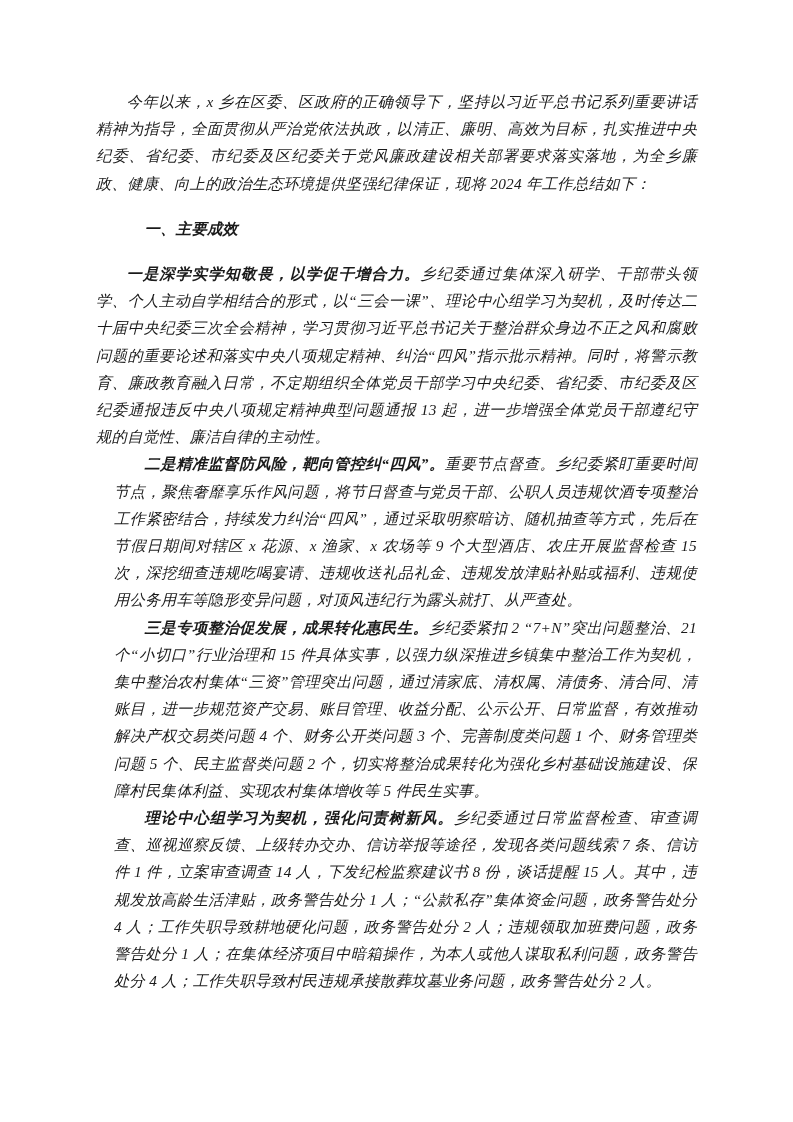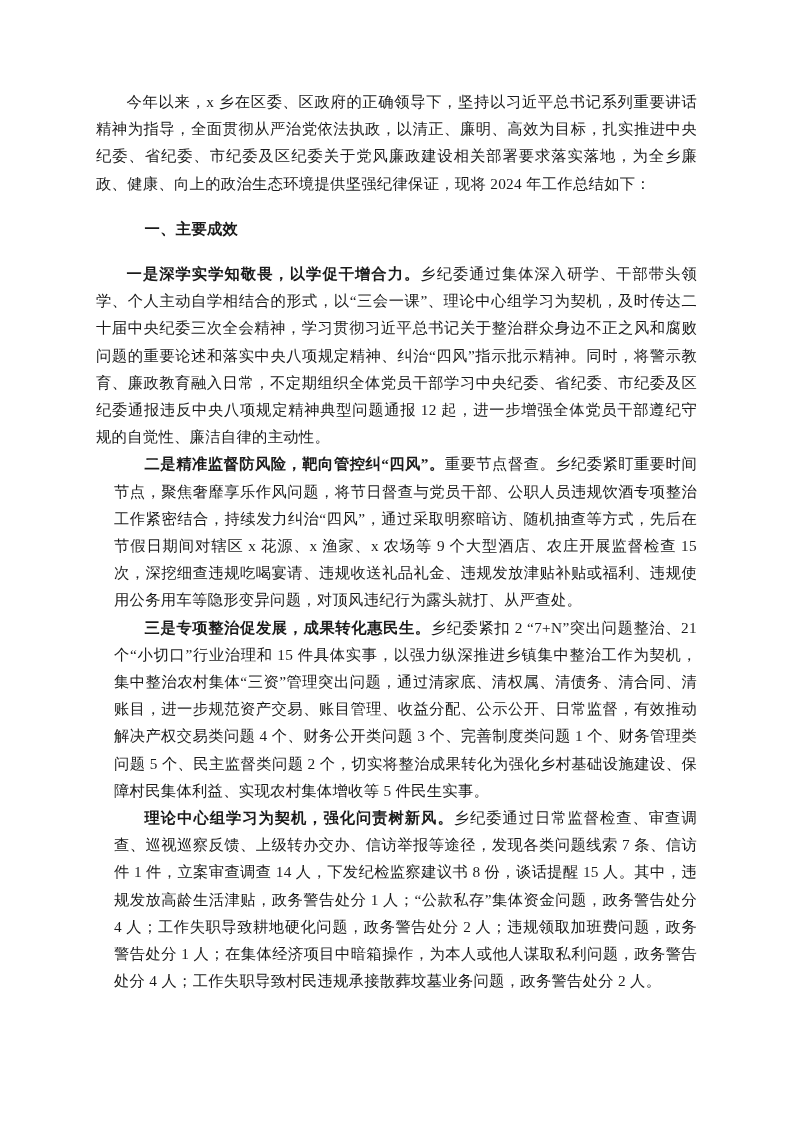--- a/index.html
+++ b/index.html
@@ -13,20 +13,21 @@
     font-family: "Liberation Serif", "DejaVu Serif", serif;
     color: #000000;
   }
   .page {
     position: relative;
     width: 793px;
     height: 830px;
     box-sizing: border-box;
     padding: 88px 96px 60px 96px;
     background: #ffffff;
+    font-style: italic;
   }
   .doc-body {
     font-size: 15.3px;
     line-height: 27.2px;
     text-align: justify;
     text-justify: inter-ideograph;
     color: #1a1a1a;
   }
   .para {
     margin: 0;
@@ -56,21 +57,21 @@
 
     <p class="para">
       <span>今年以来，x 乡在区委、区政府的正确领导下，坚持以习近平总书记系列重要讲话精神为指导，全面贯彻从严治党依法执政，以清正、廉明、高效为目标，扎实推进中央纪委、省纪委、市纪委及区纪委关于党风廉政建设相关部署要求落实落地，为全乡廉政、健康、向上的政治生态环境提供坚强纪律保证，现将 2024 年工作总结如下：</span>
     </p>
 
     <p class="head-para">
       <span>一、主要成效</span>
     </p>
 
     <p class="para">
-      <span class="lead">一是深学实学知敬畏，以学促干增合力。</span><span>乡纪委通过集体深入研学、干部带头领学、个人主动自学相结合的形式，以“三会一课”、理论中心组学习为契机，及时传达二十届中央纪委三次全会精神，学习贯彻习近平总书记关于整治群众身边不正之风和腐败问题的重要论述和落实中央八项规定精神、纠治“四风”指示批示精神。同时，将警示教育、廉政教育融入日常，不定期组织全体党员干部学习中央纪委、省纪委、市纪委及区纪委通报违反中央八项规定精神典型问题通报 12 起，进一步增强全体党员干部遵纪守规的自觉性、廉洁自律的主动性。</span>
+      <span class="lead">一是深学实学知敬畏，以学促干增合力。</span><span>乡纪委通过集体深入研学、干部带头领学、个人主动自学相结合的形式，以“三会一课”、理论中心组学习为契机，及时传达二十届中央纪委三次全会精神，学习贯彻习近平总书记关于整治群众身边不正之风和腐败问题的重要论述和落实中央八项规定精神、纠治“四风”指示批示精神。同时，将警示教育、廉政教育融入日常，不定期组织全体党员干部学习中央纪委、省纪委、市纪委及区纪委通报违反中央八项规定精神典型问题通报 13 起，进一步增强全体党员干部遵纪守规的自觉性、廉洁自律的主动性。</span>
     </p>
 
     <p class="para">
       <span class="lead">二是精准监督防风险，靶向管控纠“四风”。</span><span>重要节点督查。乡纪委紧盯重要时间节点，聚焦奢靡享乐作风问题，将节日督查与党员干部、公职人员违规饮酒专项整治工作紧密结合，持续发力纠治“四风”，通过采取明察暗访、随机抽查等方式，先后在节假日期间对辖区 x 花源、x 渔家、x 农场等 9 个大型酒店、农庄开展监督检查 15 次，深挖细查违规吃喝宴请、违规收送礼品礼金、违规发放津贴补贴或福利、违规使用公务用车等隐形变异问题，对顶风违纪行为露头就打、从严查处。</span>
     </p>
 
     <p class="para">
       <span class="lead">三是专项整治促发展，成果转化惠民生。</span><span>乡纪委紧扣 2 “7+N”突出问题整治、21 个“小切口”行业治理和 15 件具体实事，以强力纵深推进乡镇集中整治工作为契机，集中整治农村集体“三资”管理突出问题，通过清家底、清权属、清债务、清合同、清账目，进一步规范资产交易、账目管理、收益分配、公示公开、日常监督，有效推动解决产权交易类问题 4 个、财务公开类问题 3 个、完善制度类问题 1 个、财务管理类问题 5 个、民主监督类问题 2 个，切实将整治成果转化为强化乡村基础设施建设、保障村民集体利益、实现农村集体增收等 5 件民生实事。</span>
     </p>
 

